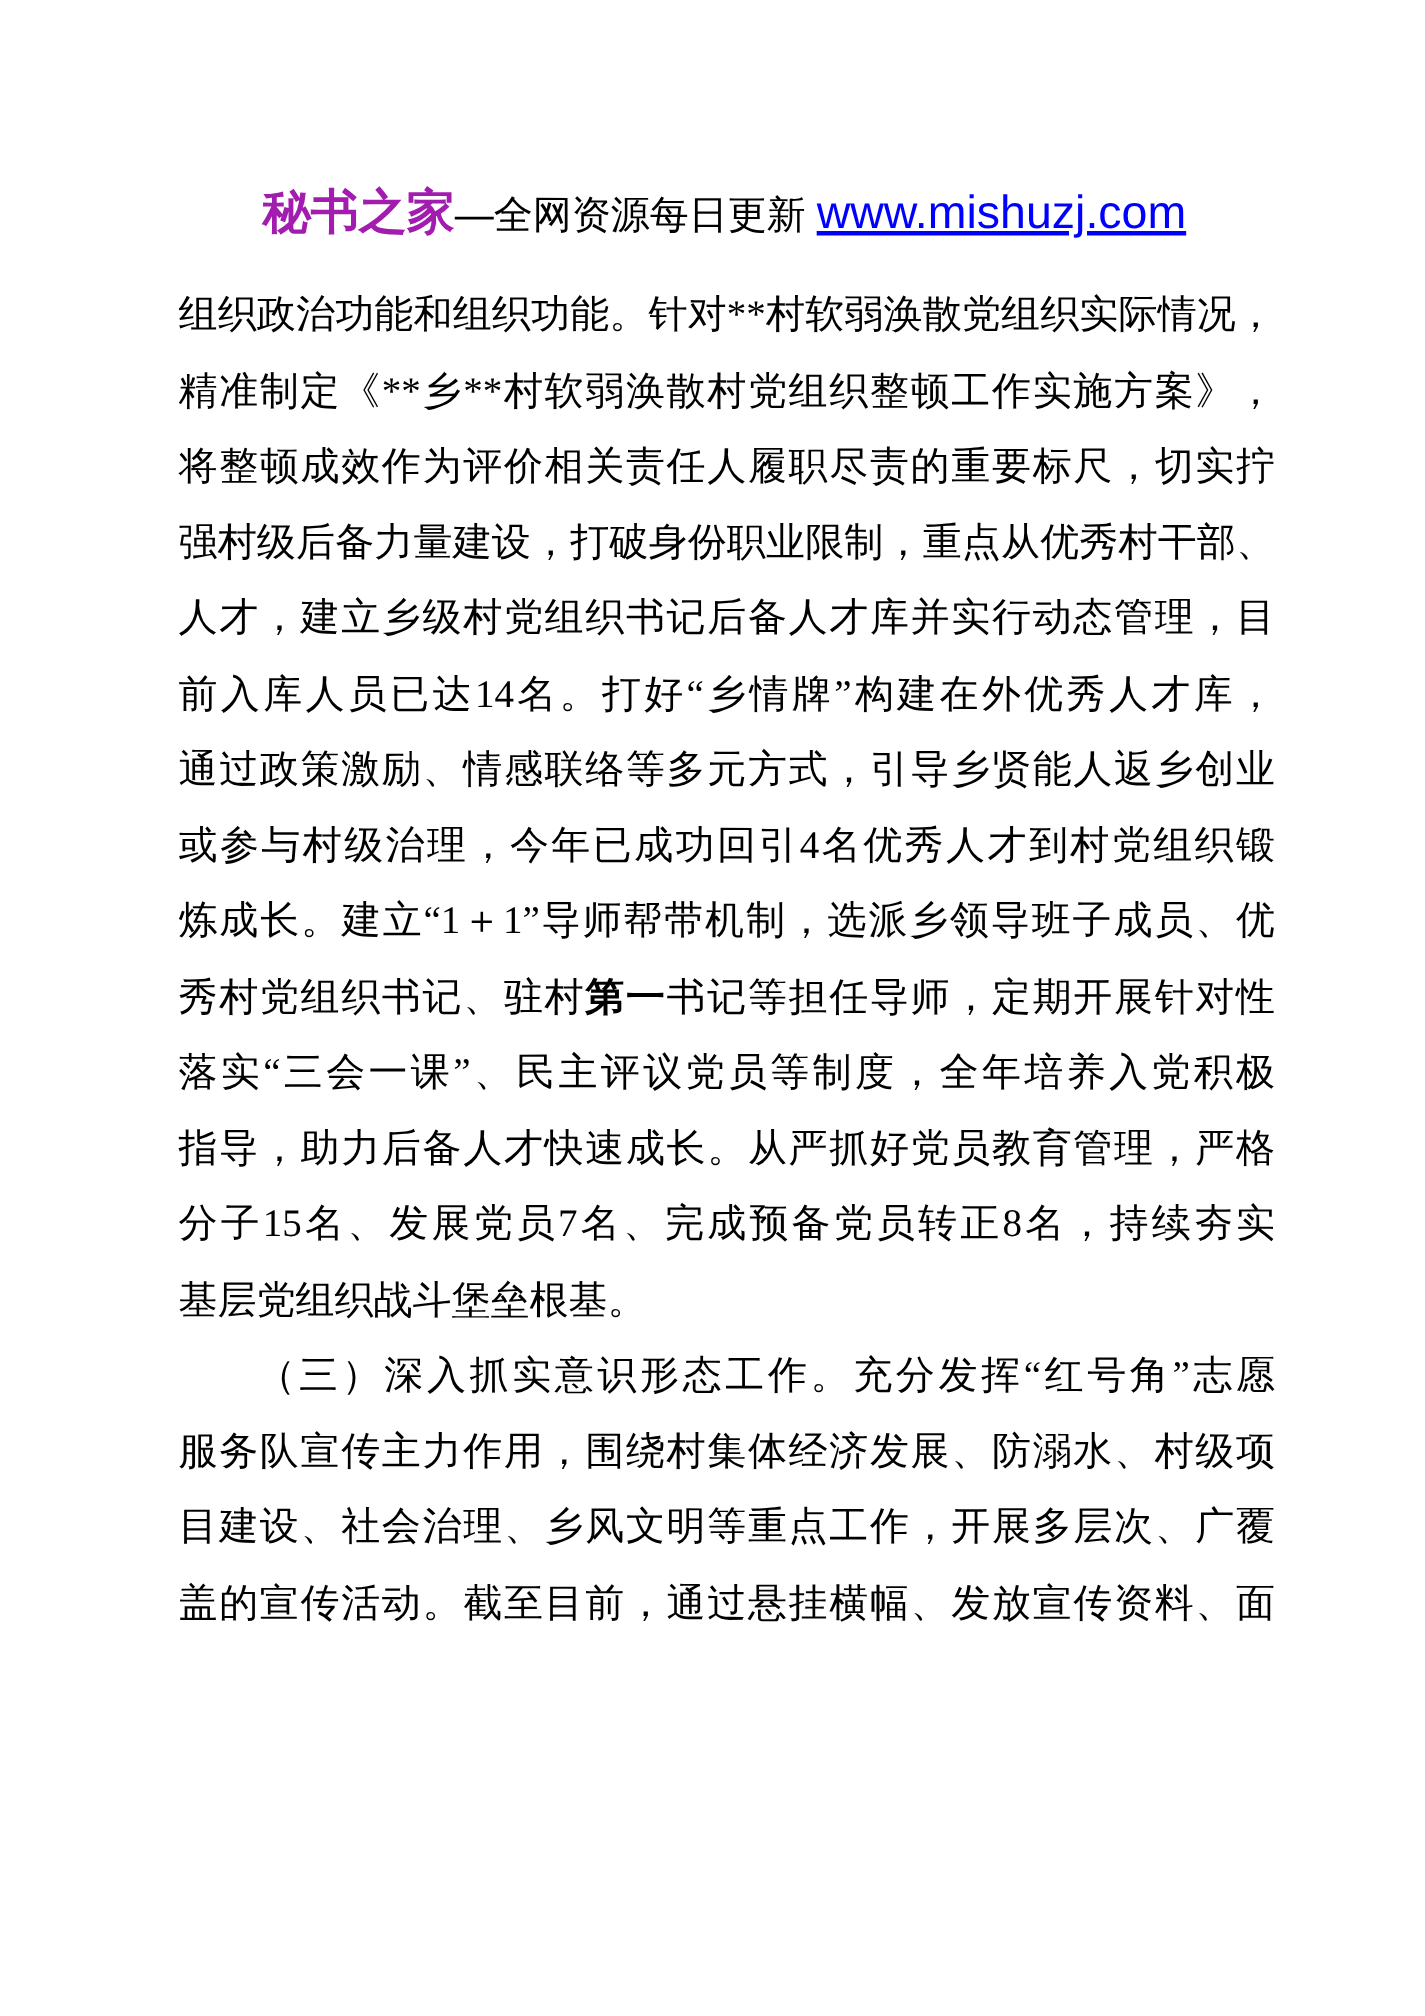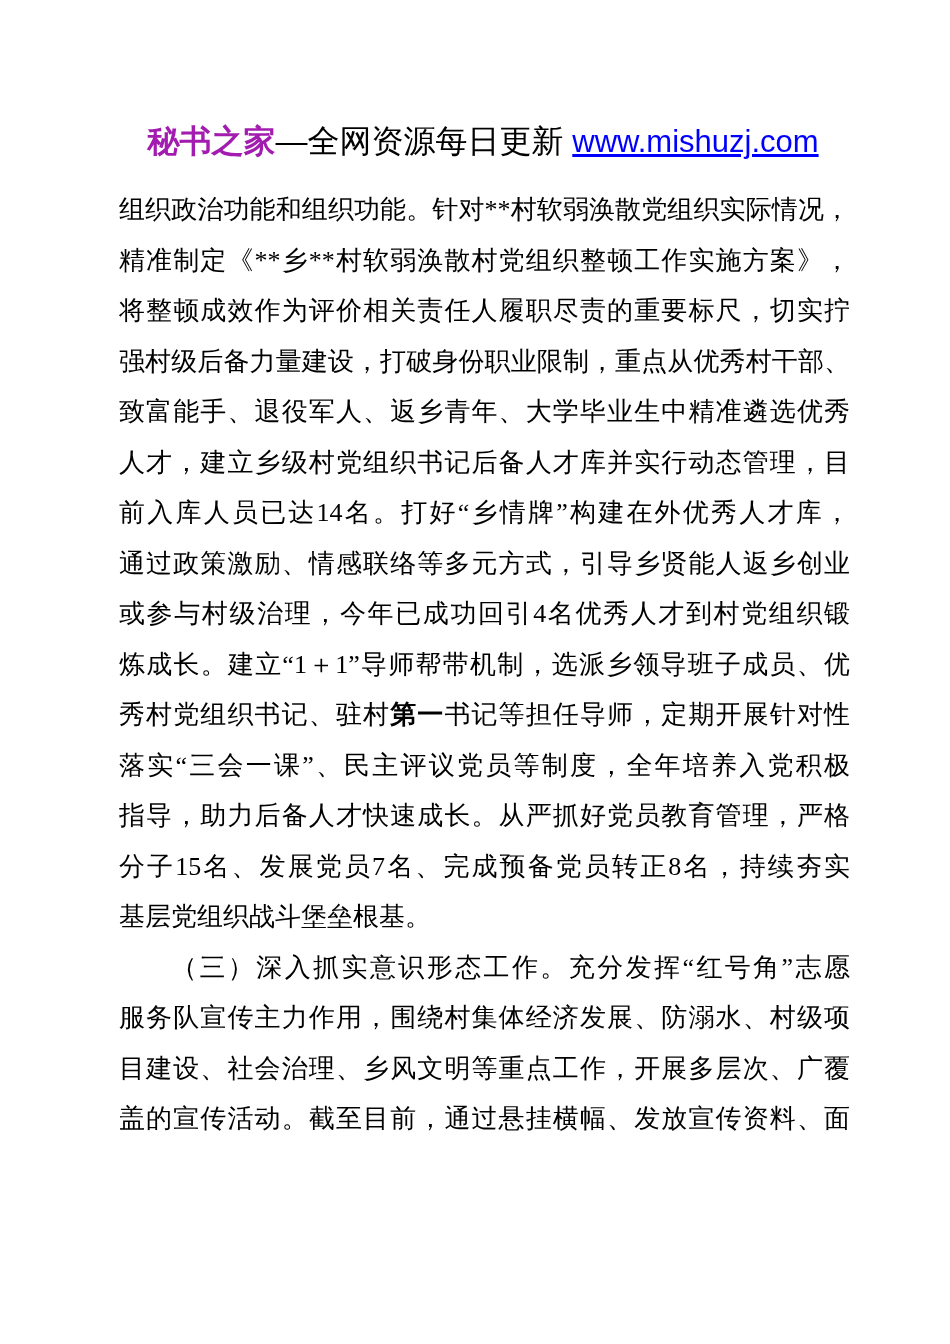--- a/index.html
+++ b/index.html
@@ -23,21 +23,21 @@
     line-height: 38px;
   }
   .site-header .brand {
     color: #a21caf;
     font-weight: bold;
     font-size: 32px;
     font-family: "Liberation Sans", "DejaVu Sans", sans-serif;
   }
   .site-header .tagline {
     color: #000000;
-    font-size: 32px;
+    font-size: 26px;
     font-family: "Liberation Sans", "DejaVu Sans", sans-serif;
   }
   .site-header .url {
     color: #0000ff;
     font-size: 31px;
     font-family: "Liberation Sans", "DejaVu Sans", sans-serif;
     text-decoration: underline;
   }
   
   .doc-body {
@@ -71,21 +71,20 @@
 
   <div class="site-header">
     <span class="brand">秘书之家</span><span class="tagline">—全网资源每日更新 </span><span class="url">www.mishuzj.com</span>
   </div>
 
   <div class="doc-body">
     <div class="line">组织政治功能和组织功能。针对**村软弱涣散党组织实际情况，</div>
     <div class="line">精准制定《**乡**村软弱涣散村党组织整顿工作实施方案》，</div>
     <div class="line">将整顿成效作为评价相关责任人履职尽责的重要标尺，切实拧</div>
     <div class="line">强村级后备力量建设，打破身份职业限制，重点从优秀村干部、</div>
-    <div class="line">致富能手、退役军人、返乡青年、大学毕业生中精准遴选优秀</div>
     <div class="line">人才，建立乡级村党组织书记后备人才库并实行动态管理，目</div>
     <div class="line">前入库人员已达14名。打好“乡情牌”构建在外优秀人才库，</div>
     <div class="line">通过政策激励、情感联络等多元方式，引导乡贤能人返乡创业</div>
     <div class="line">或参与村级治理，今年已成功回引4名优秀人才到村党组织锻</div>
     <div class="line">炼成长。建立“1＋1”导师帮带机制，选派乡领导班子成员、优</div>
     <div class="line"><span>秀村党组织书记、驻村</span><span class="bold">第一</span><span>书记等担任导师，定期开展针对性</span></div>
     <div class="line">落实“三会一课”、民主评议党员等制度，全年培养入党积极</div>
     <div class="line">指导，助力后备人才快速成长。从严抓好党员教育管理，严格</div>
     <div class="line">分子15名、发展党员7名、完成预备党员转正8名，持续夯实</div>
     <div class="line para-end">基层党组织战斗堡垒根基。</div>

